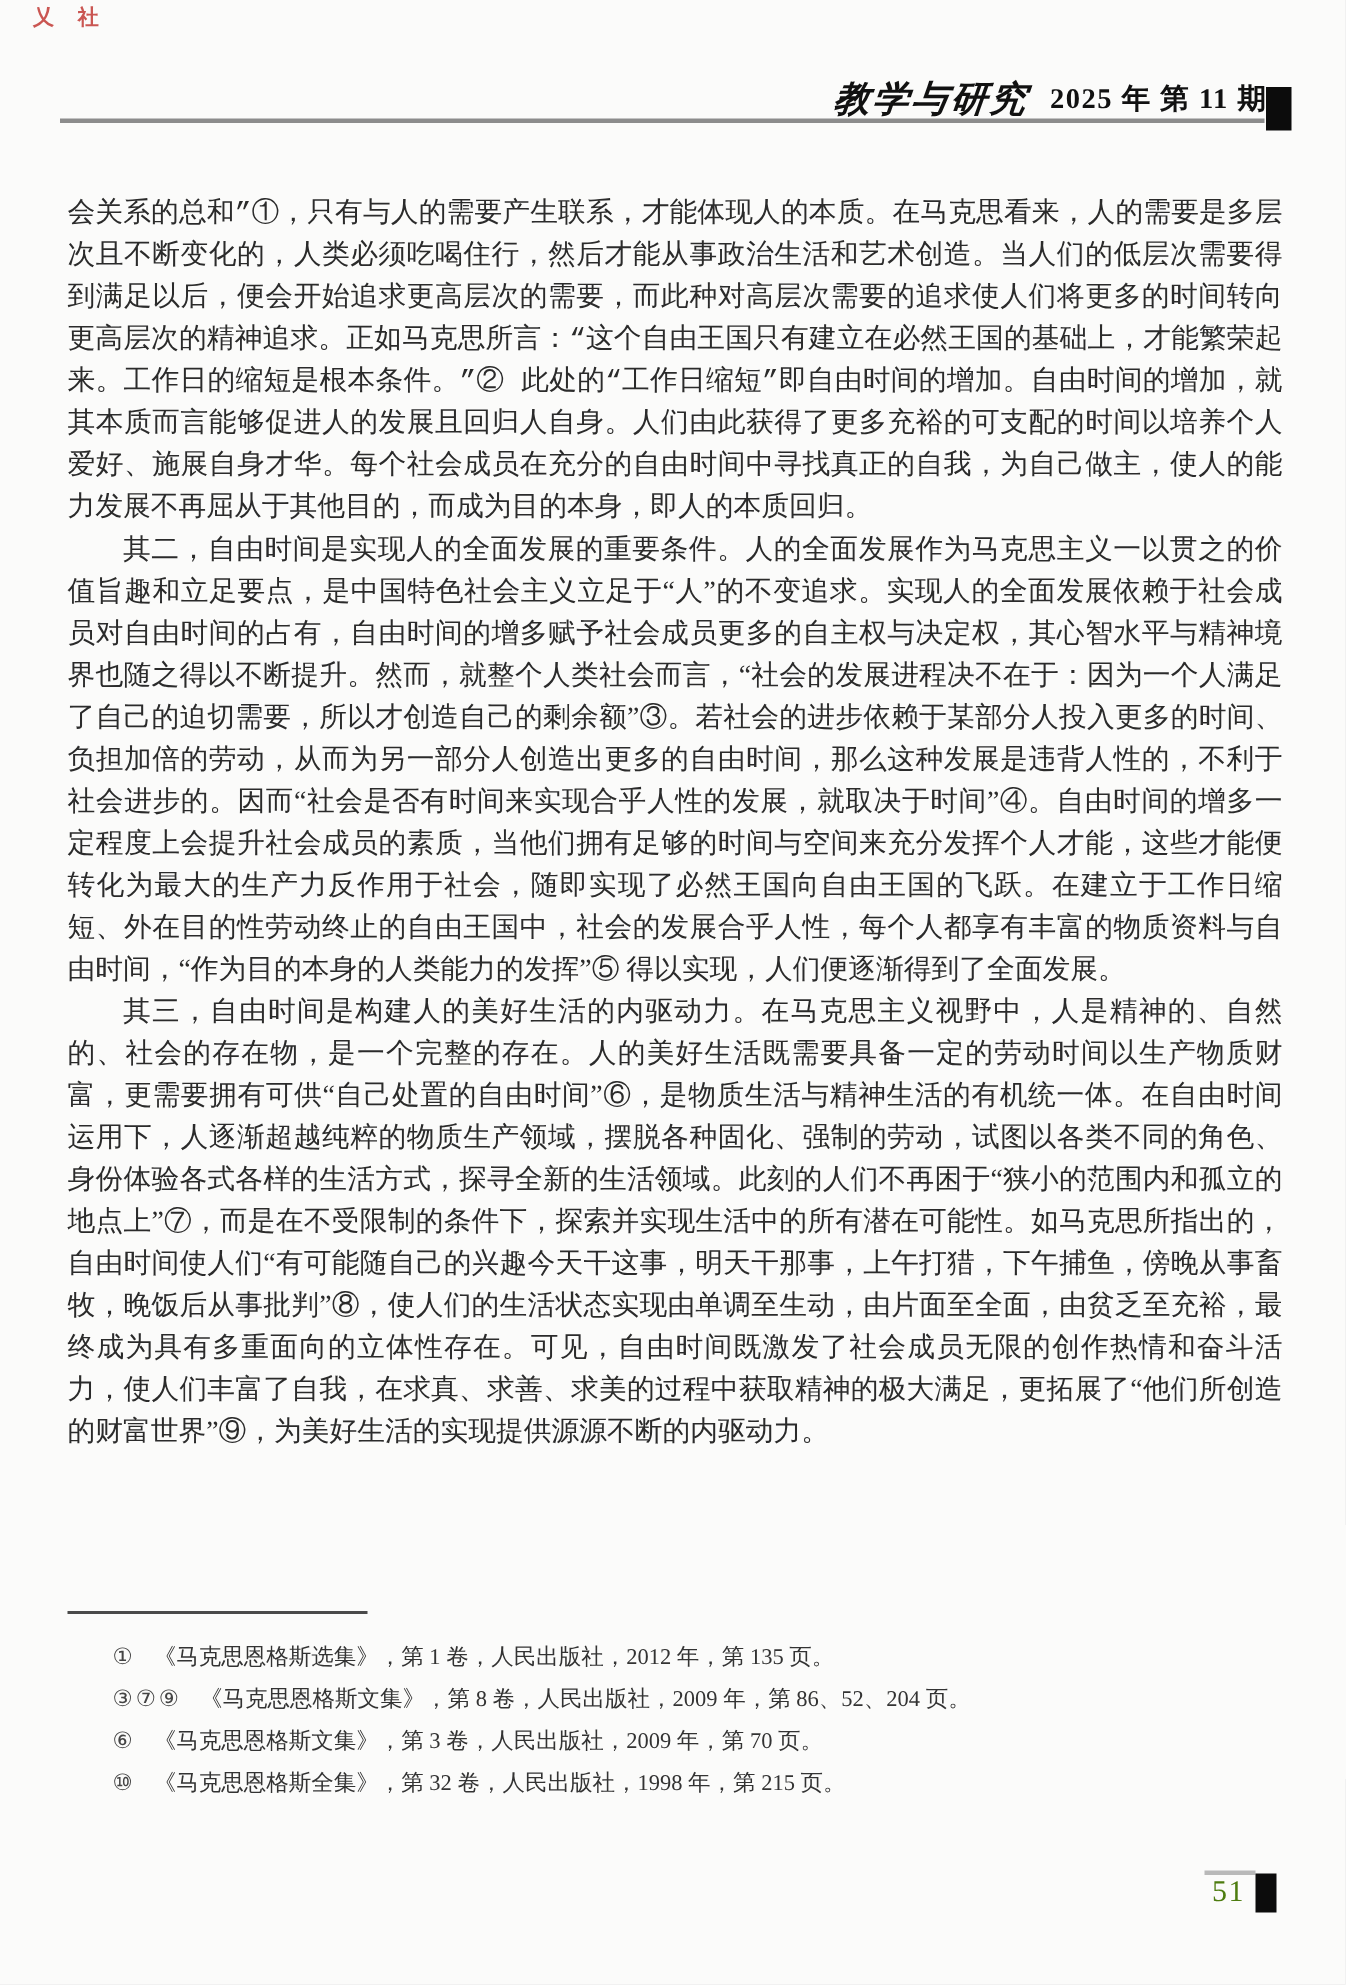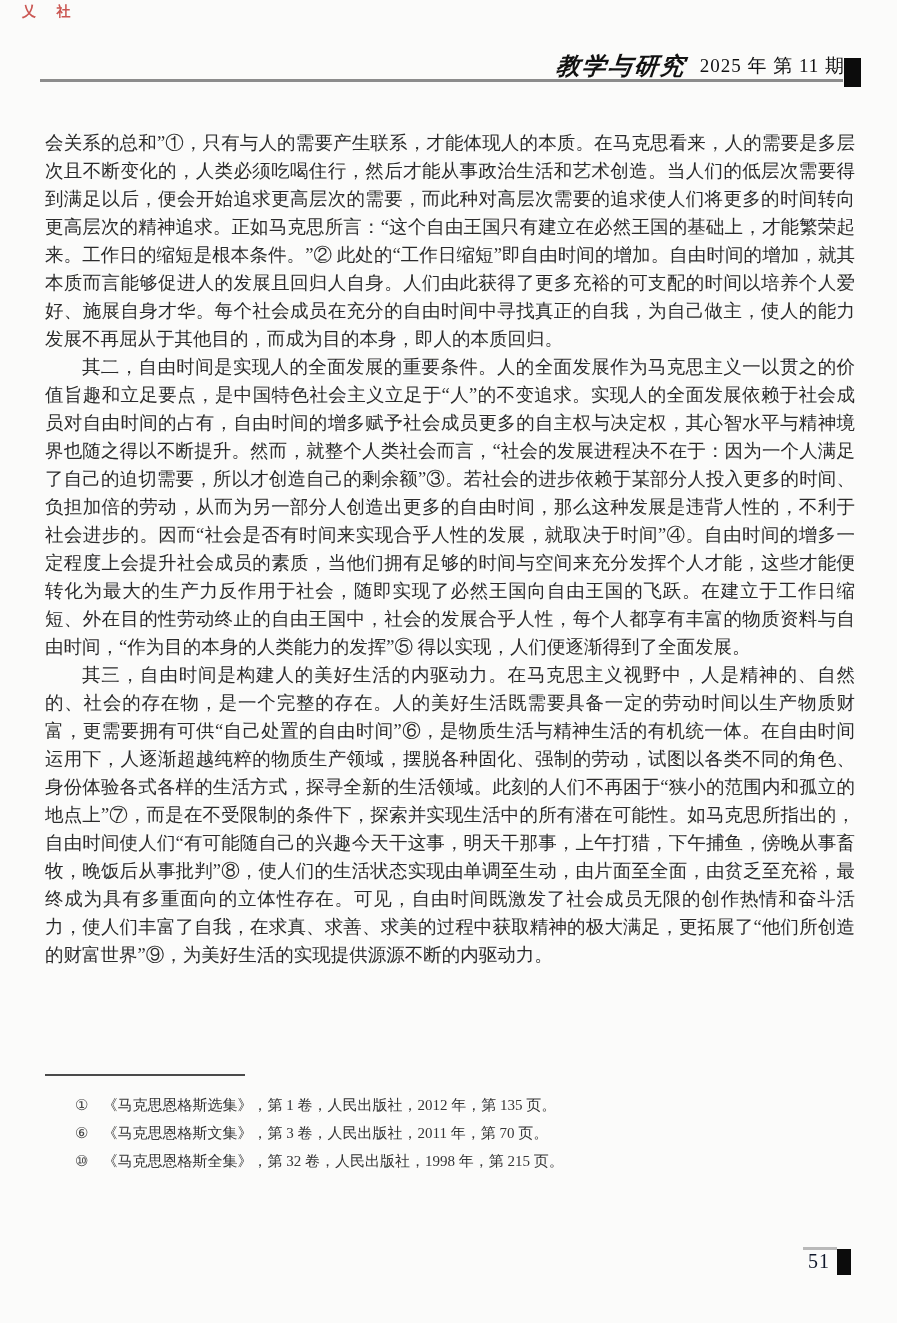--- a/index.html
+++ b/index.html
@@ -10,55 +10,55 @@
     background:#fbfbfa;
     font-family:"Liberation Serif","DejaVu Serif",serif;
     color:#2b2b2b;
     overflow:hidden;
   }
   
   .corner-marks{
     position:absolute;left:22px;top:3px;
     color:#c23a35;font-size:14px;font-weight:bold;
     letter-spacing:6px;opacity:.85;
-    font-family:Liberation Mono, monospace;
+    font-family:Liberation Sans, sans-serif;
   }
   
   .header{
     position:absolute;top:50px;right:52px;
     display:flex;align-items:center;gap:14px;
     white-space:nowrap;
   }
   .journal-title{
     font-size:24px;font-weight:bold;font-style:italic;
     letter-spacing:2px;color:#111;
     transform:skewX(-6deg);
   }
   .issue-info{
-    font-size:19px;font-weight:normal;color:#111;
+    font-size:19px;font-weight:bold;color:#111;
     letter-spacing:1px;
   }
   .header-rule{
     position:absolute;top:79px;left:40px;width:803px;
     height:3px;background:#8c8c8c;
   }
   .header-black-tab{
     position:absolute;top:58px;left:844px;
     width:17px;height:29px;background:#0c0c0c;
   }
   
   .body-text{
     position:absolute;left:45px;top:129px;width:810px;
     font-size:18.5px;line-height:28px;
     text-align:justify;
     color:#2b2b2b;
   }
   .body-text p{margin:0;}
   .indent{text-indent:2em;}
-  .noindent{text-indent:0;}
+  .noindent{text-indent:0;font-family:Liberation Mono, monospace;}
   .section-heading{
     margin:0;text-indent:2em;
     font-family:"Liberation Sans","DejaVu Sans",sans-serif;
     font-weight:700;font-size:18px;line-height:28px;
     color:#1d1d1d;
   }
   
   .footnote-separator{
     position:absolute;left:45px;top:1074px;
     width:200px;height:2px;background:#4a4a4a;
@@ -72,21 +72,21 @@
     flex:0 0 auto;margin-right:12px;letter-spacing:2px;color:#444;
   }
   .footnote-text{flex:1 1 auto;white-space:nowrap;}
   
   .footer-rule{
     position:absolute;left:803px;top:1247px;
     width:34px;height:3px;background:#b9b9b9;
   }
   .page-number{
     position:absolute;left:808px;top:1250px;
-    font-size:20px;color:#0f172a;letter-spacing:1px;
+    font-size:20px;color:#4d7c0f;letter-spacing:1px;
     font-family:"Liberation Serif",serif;
   }
   .footer-black-tab{
     position:absolute;left:837px;top:1249px;
     width:14px;height:26px;background:#0c0c0c;
   }
 </style>
 </head>
 <body>
 
@@ -108,22 +108,26 @@
   </div>
 
   <div class="footnote-separator"></div>
 
   <div class="footnotes">
     <div class="footnote-row">
       <span class="footnote-marker">①</span>
       <span class="footnote-text">《马克思恩格斯选集》，第 1 卷，人民出版社，2012 年，第 135 页。</span>
     </div>
       <div class="footnote-row">
+      <span class="footnote-marker">③⑦⑨</span>
+      <span class="footnote-text">《马克思恩格斯文集》，第 8 卷，人民出版社，2009 年，第 86、52、204 页。</span>
+    </div>
+      <div class="footnote-row">
       <span class="footnote-marker">⑥</span>
-      <span class="footnote-text">《马克思恩格斯文集》，第 3 卷，人民出版社，2011 年，第 70 页。</span>
+      <span class="footnote-text">《马克思恩格斯文集》，第 3 卷，人民出版社，2009 年，第 70 页。</span>
     </div>
       <div class="footnote-row">
       <span class="footnote-marker">⑩</span>
       <span class="footnote-text">《马克思恩格斯全集》，第 32 卷，人民出版社，1998 年，第 215 页。</span>
     </div>
     </div>
 
   <div class="footer-rule"></div>
   <div class="page-number">51</div>
   <div class="footer-black-tab"></div>

